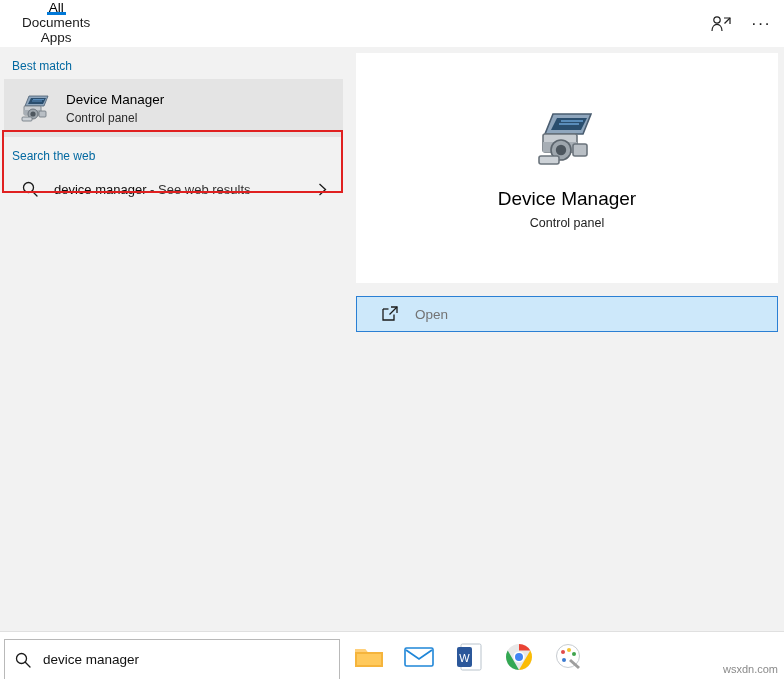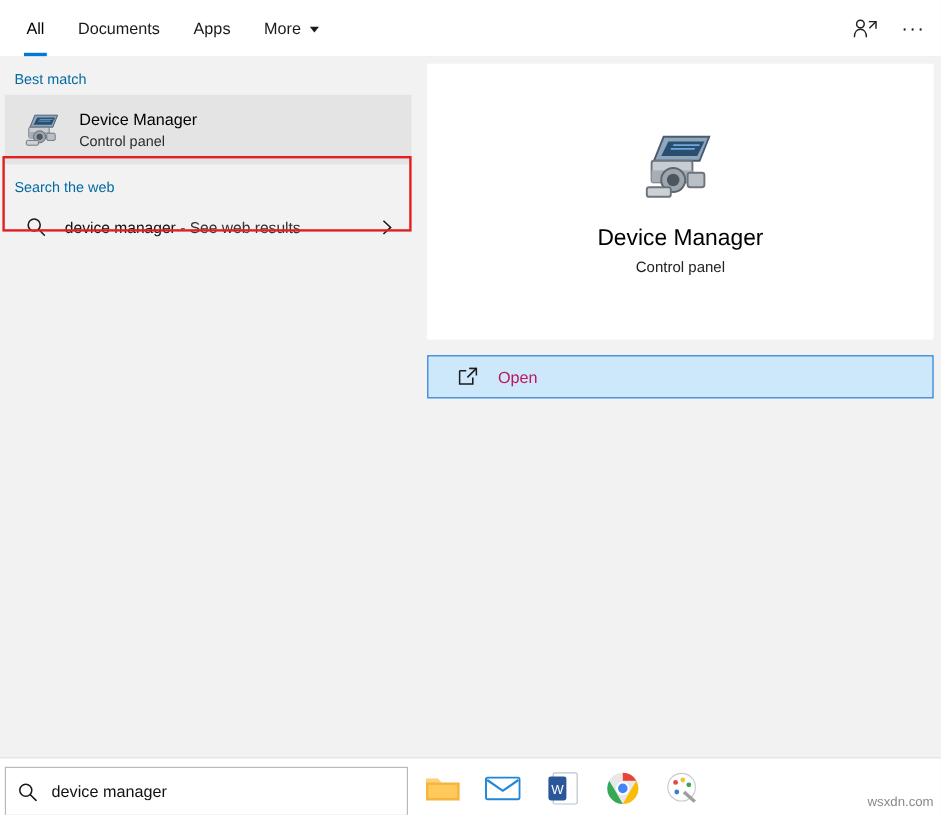--- a/index.html
+++ b/index.html
@@ -30,20 +30,21 @@
     height: 47px;
     background: #ffffff;
     border-bottom: 1px solid #e6e6e6;
   }
   .tabs {
     position: absolute;
     left: 8px; top: 0;
     height: 47px;
     display: flex;
     align-items: center;
+    flex-direction: column;
   }
   .tab {
     position: relative;
     height: 47px;
     display: flex;
     align-items: center;
     padding: 0 14px;
     font-size: 13.5px;
     color: #1b1b1b;
     cursor: default;
@@ -227,21 +228,21 @@
     height: 18px;
     margin-left: 24px;
     margin-right: 16px;
     color: #1b1b1b;
     display: flex;
     align-items: center;
     justify-content: center;
   }
   .open-label {
     font-size: 13.5px;
-    color: #be185d;
+    color: #737373;
   }
 
   
   .taskbar {
     position: absolute;
     left: 0;
     top: 631px;
     width: 784px;
     height: 48px;
     background: #ffffff;

